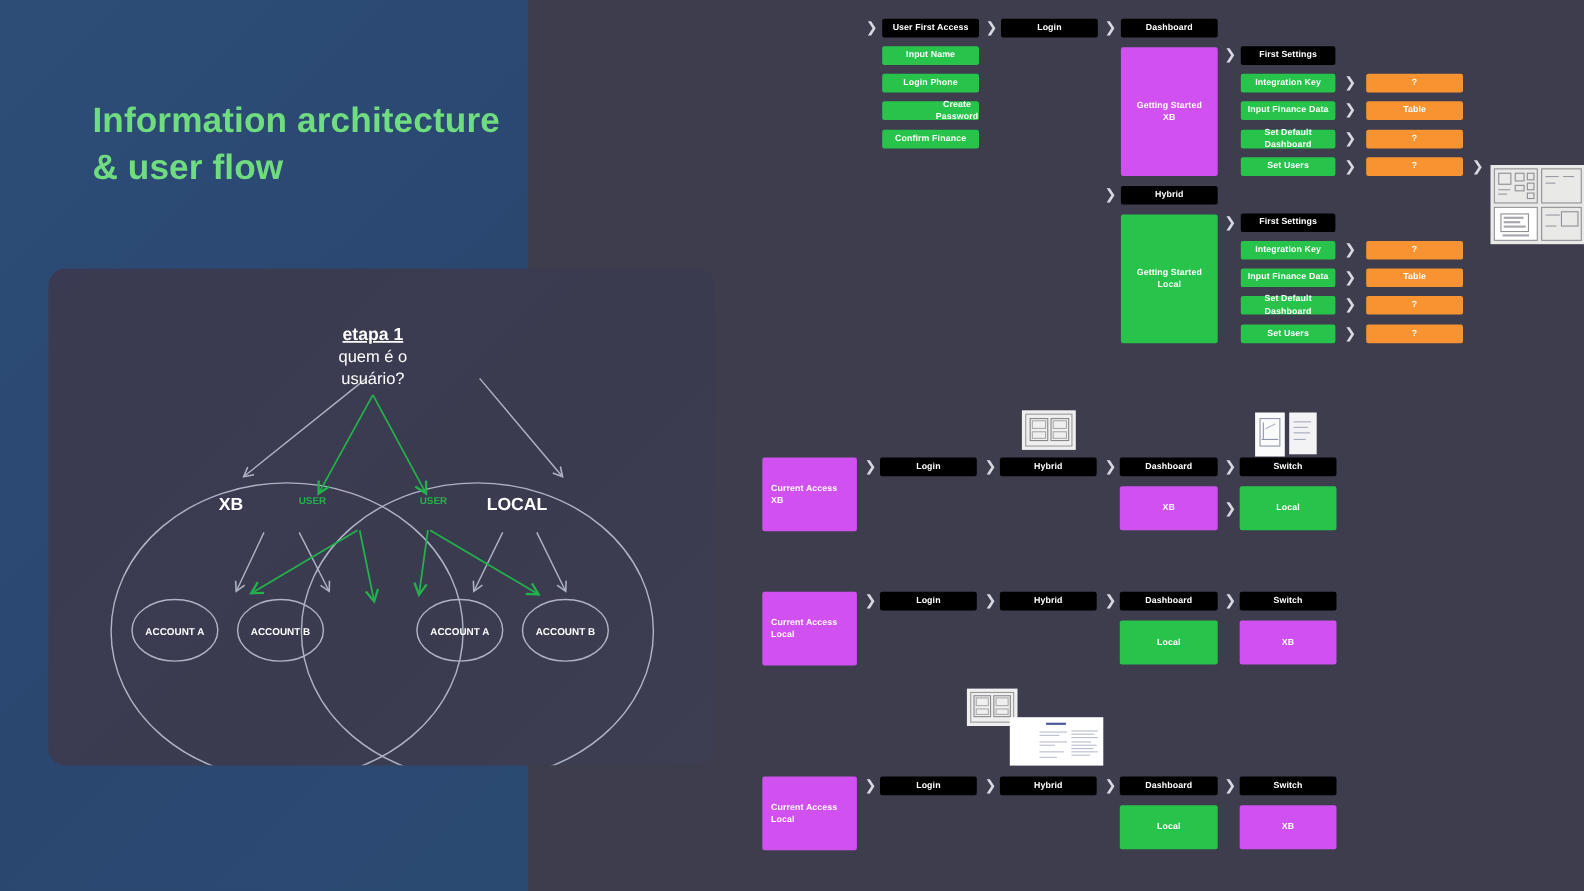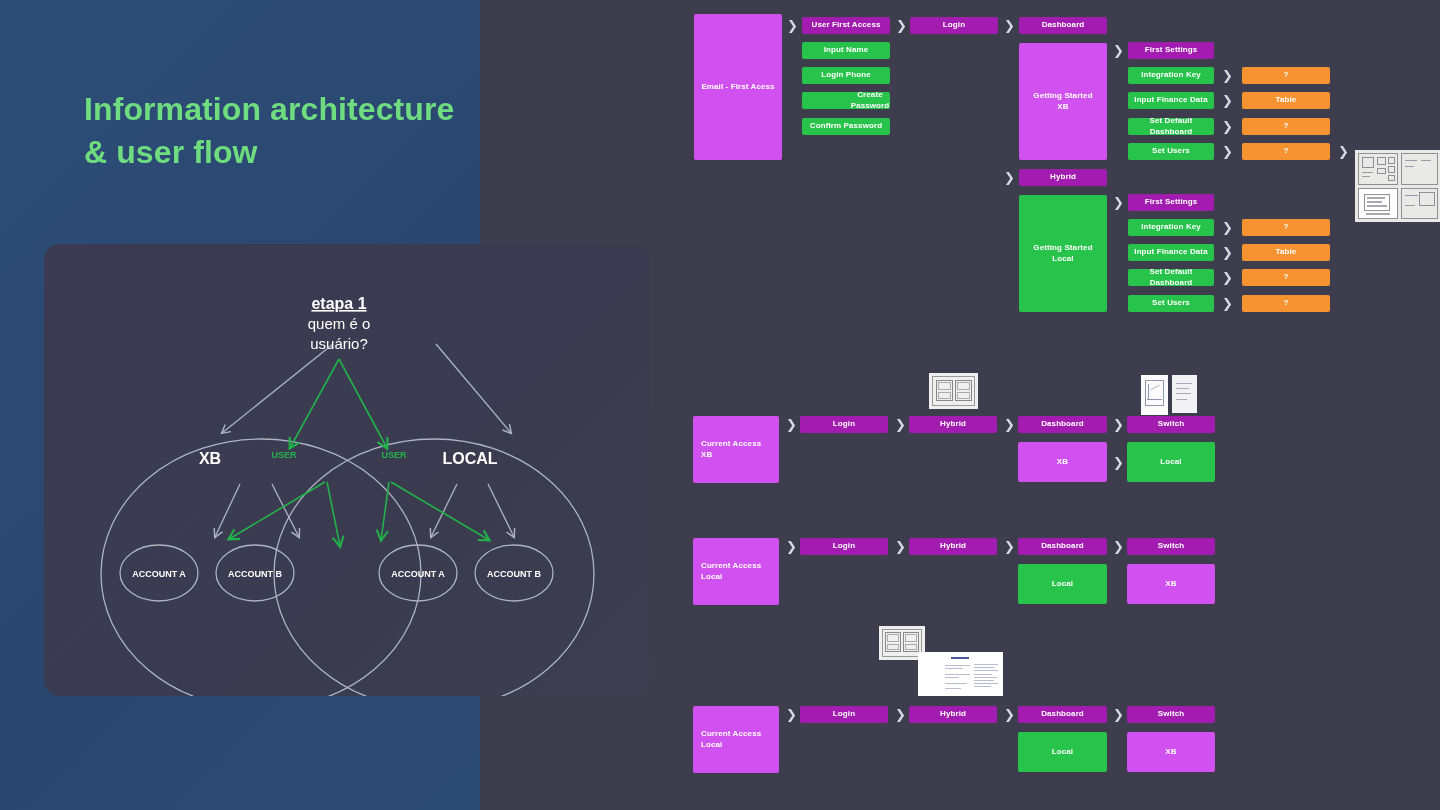--- a/index.html
+++ b/index.html
@@ -34,21 +34,21 @@
 
   
   #flow{ position:absolute; left:0; top:0; width:1440px; height:810px; }
 
   .node{
     position:absolute; display:flex; align-items:center; justify-content:center;
     color:#ffffff; font-size:8px; font-weight:bold; text-align:center;
     line-height:1.3; letter-spacing:.1px; border-radius:2px;
     white-space:pre-line;
   }
-  .n-blue   { background:#a21caf; }
+  .n-blue   { background:#000000; }
   .n-green  { background:#27c34a; }
   .n-purple { background:#d councils; }
   .n-purple { background:#d050f0; }
   .n-orange { background:#f79331; }
 
   .chev{
     position:absolute; color:#d8d8e2; font-size:13px; font-weight:bold;
     line-height:1; font-family:"DejaVu Sans",sans-serif;
   }
 
@@ -121,28 +121,27 @@
 
     <text x="115" y="333" text-anchor="middle" fill="#ffffff" font-size="9" font-weight="bold" font-family="Liberation Sans, sans-serif">ACCOUNT A</text>
     <text x="211" y="333" text-anchor="middle" fill="#ffffff" font-size="9" font-weight="bold" font-family="Liberation Sans, sans-serif">ACCOUNT B</text>
     <text x="374" y="333" text-anchor="middle" fill="#ffffff" font-size="9" font-weight="bold" font-family="Liberation Sans, sans-serif">ACCOUNT A</text>
     <text x="470" y="333" text-anchor="middle" fill="#ffffff" font-size="9" font-weight="bold" font-family="Liberation Sans, sans-serif">ACCOUNT B</text>
   </svg>
 </div>
 
 <div id="flow">
 
-  <div class="node n-purple" style="left:694px;top:14px;width:88px;height:146px;">Email - First Acess</div>
   <div class="chev" style="left:787px;top:19px;">❯</div>
 
   <div class="node n-blue" style="left:802px;top:17px;width:88px;height:17px;">User First Access</div>
   <div class="node n-green" style="left:802px;top:42px;width:88px;height:17px;">Input Name</div>
   <div class="node n-green" style="left:802px;top:67px;width:88px;height:17px;">Login Phone</div>
   <div class="node n-green" style="left:802px;top:92px;width:88px;height:17px;padding-left:48px;">Create Password</div>
-  <div class="node n-green" style="left:802px;top:118px;width:88px;height:17px;">Confirm Password</div>
+  <div class="node n-green" style="left:802px;top:118px;width:88px;height:17px;">Confirm Finance</div>
 
   <div class="chev" style="left:896px;top:19px;">❯</div>
   <div class="node n-blue" style="left:910px;top:17px;width:88px;height:17px;">Login</div>
 
   <div class="chev" style="left:1004px;top:19px;">❯</div>
   <div class="node n-blue" style="left:1019px;top:17px;width:88px;height:17px;">Dashboard</div>
 
   <div class="node n-purple" style="left:1019px;top:43px;width:88px;height:117px;">Getting Started
 XB</div>
 

